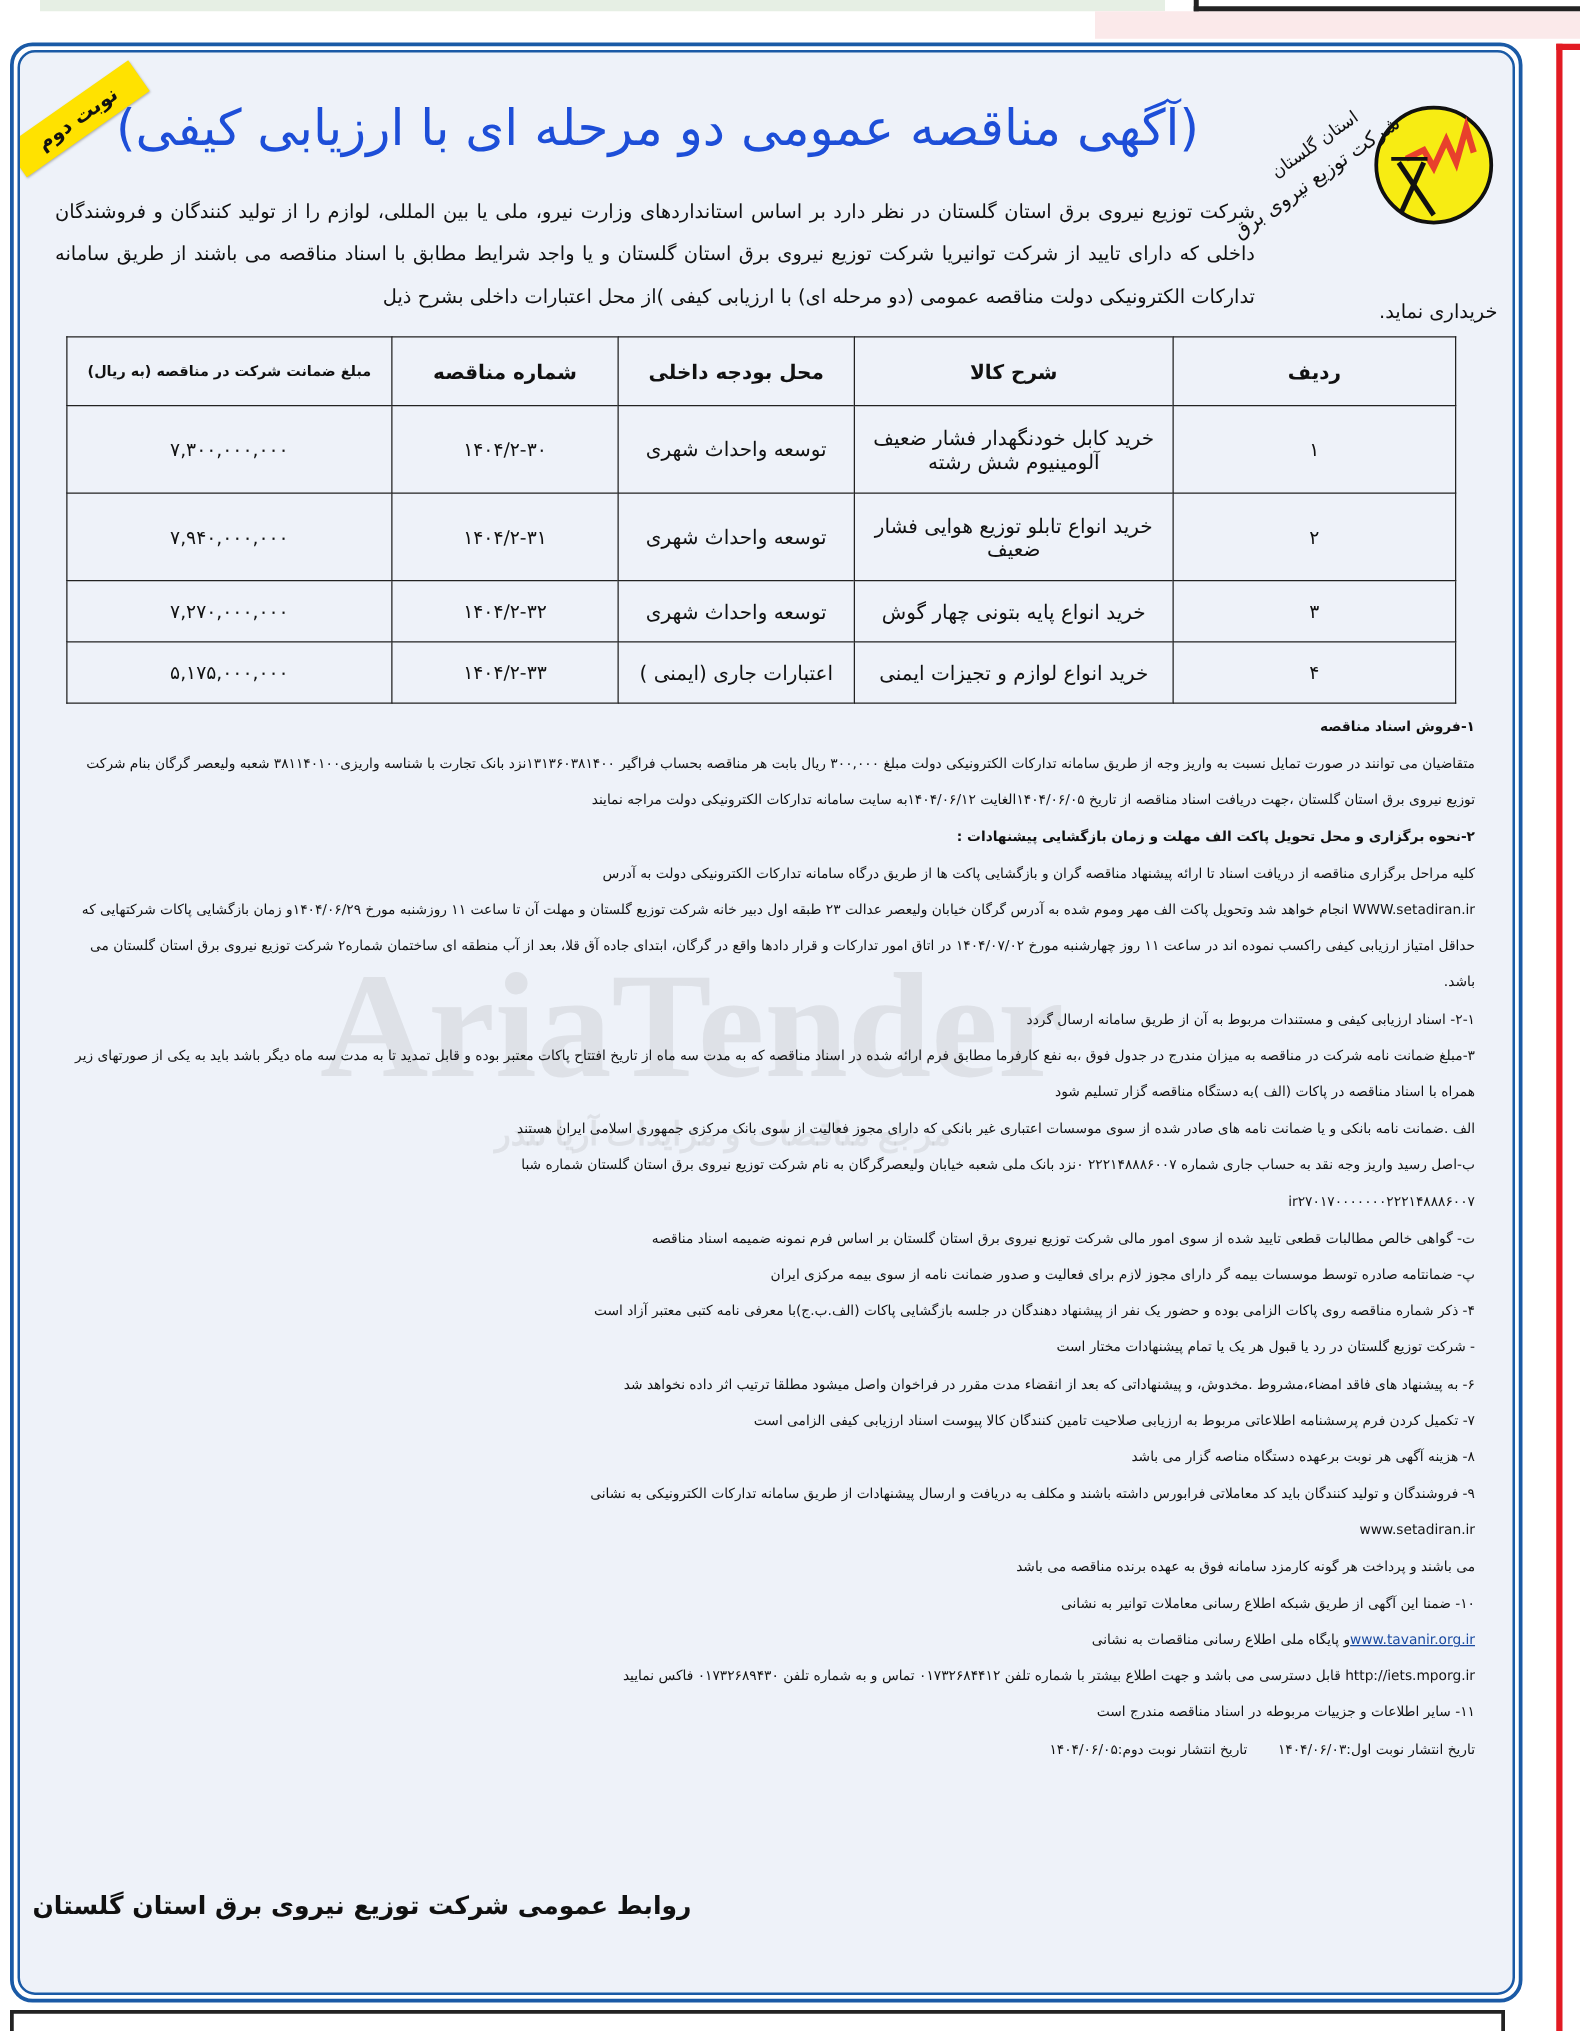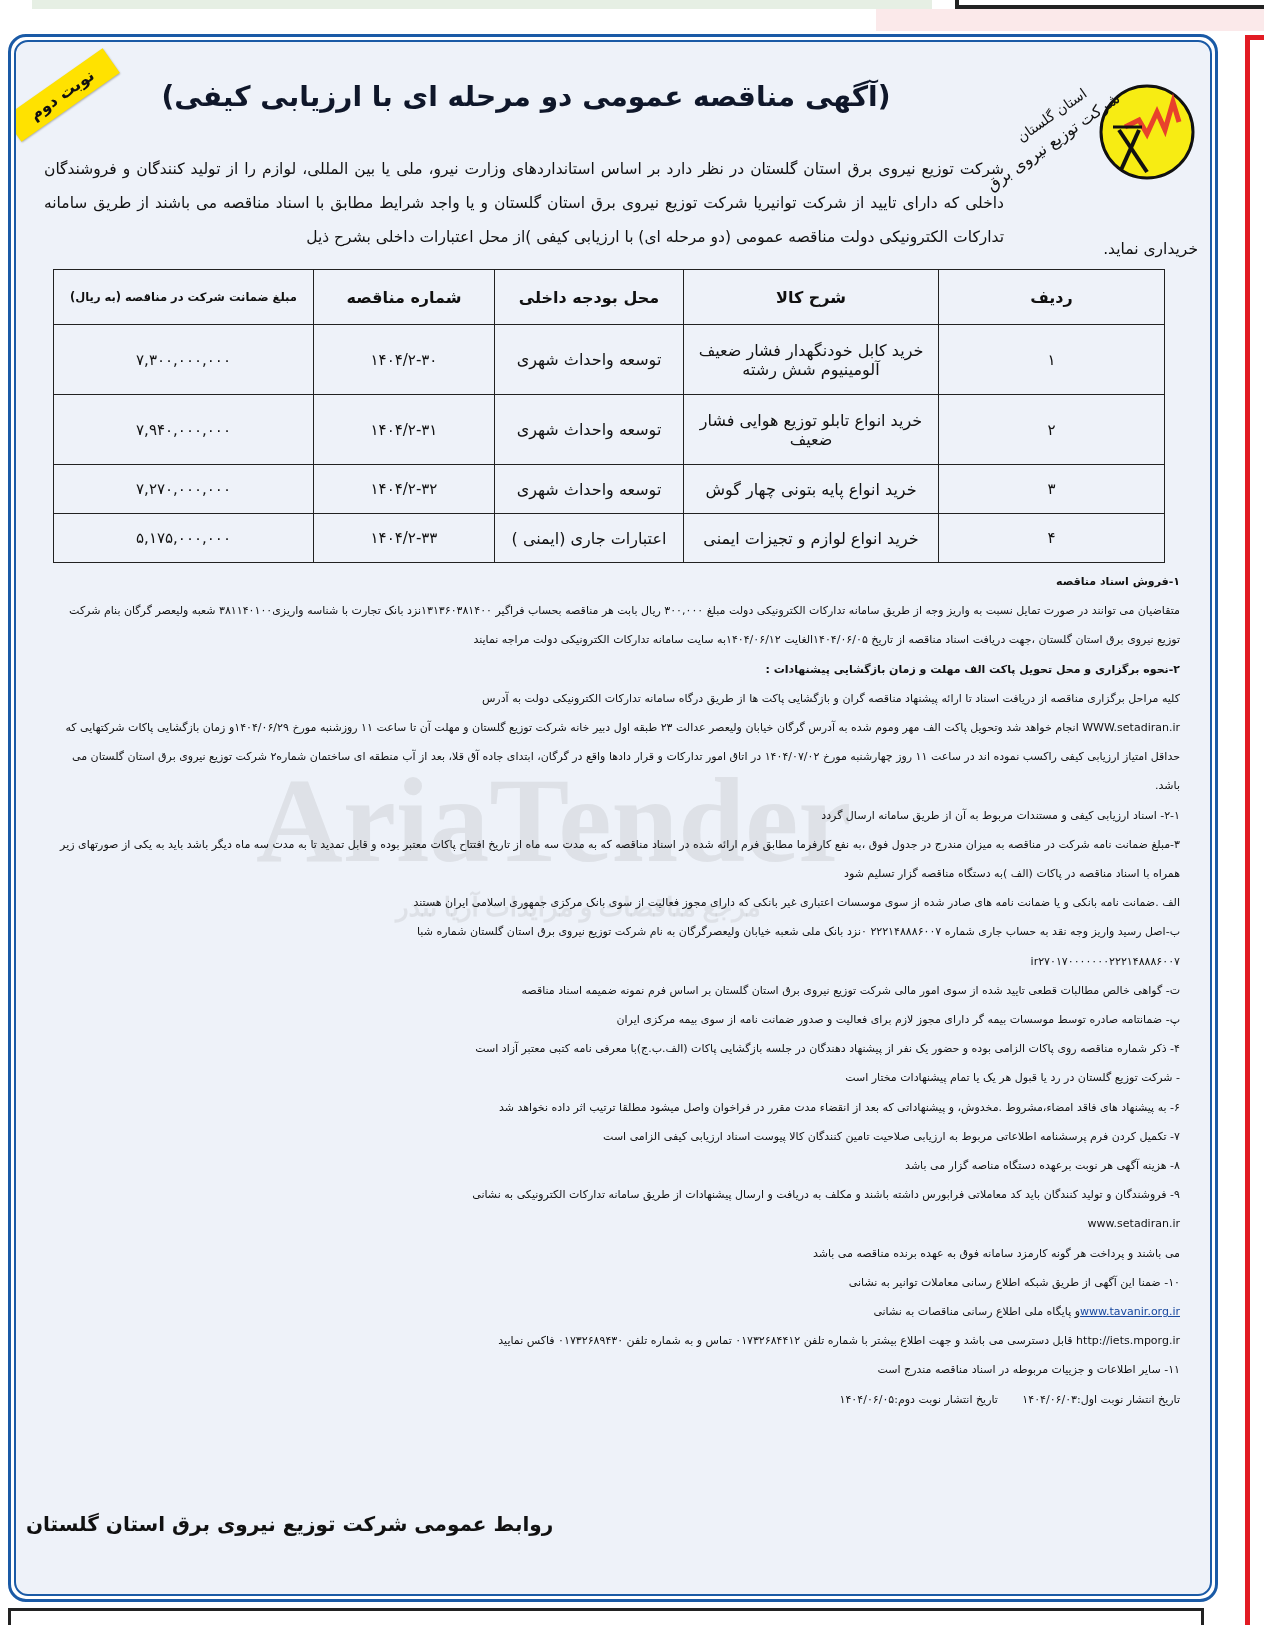--- a/index.html
+++ b/index.html
@@ -35,21 +35,21 @@
     background:#eef2f9; position:relative; overflow:hidden;
   }
   .badge {
     position:absolute; left:-14px; top:38px; width:120px; height:30px;
     background:#ffe200; color:#111; transform:rotate(-35deg);
     font-weight:bold; font-size:16px; text-align:center; line-height:30px;
     direction:rtl; box-shadow:0 1px 2px rgba(0,0,0,.3);
   }
   .title {
     position:absolute; left:50px; top:38px; width:920px; text-align:center;
-    color:#0f172a; font-weight:bold; font-size:28px; direction:rtl;
+    color:#1d4ed8; font-weight:normal; font-size:40px; direction:rtl;
     letter-spacing:-1px;
   }
   .logo {
     position:absolute; right:8px; top:30px; width:195px; height:170px;
   }
   .logo-text {
     position:absolute; right:70px; top:60px; transform:rotate(-35deg);
     font-family:"DejaVu Serif", serif; font-size:16px; color:#111; direction:rtl;
     white-space:nowrap;
   }

